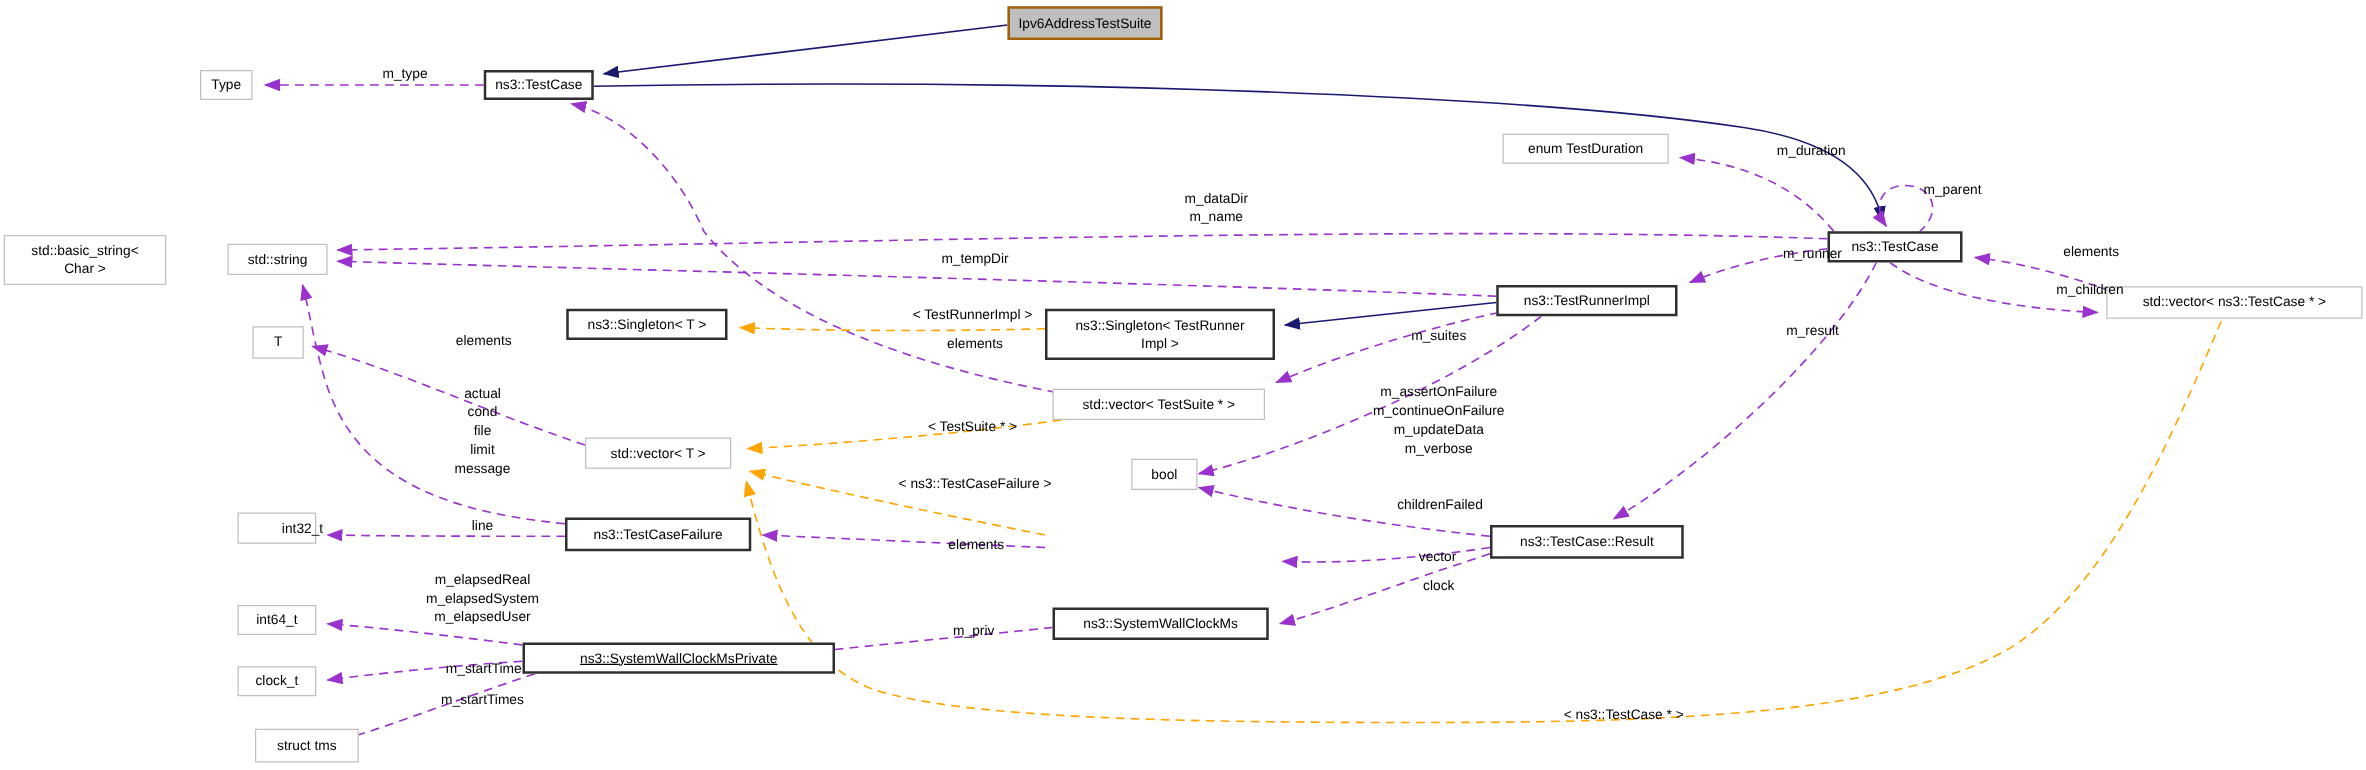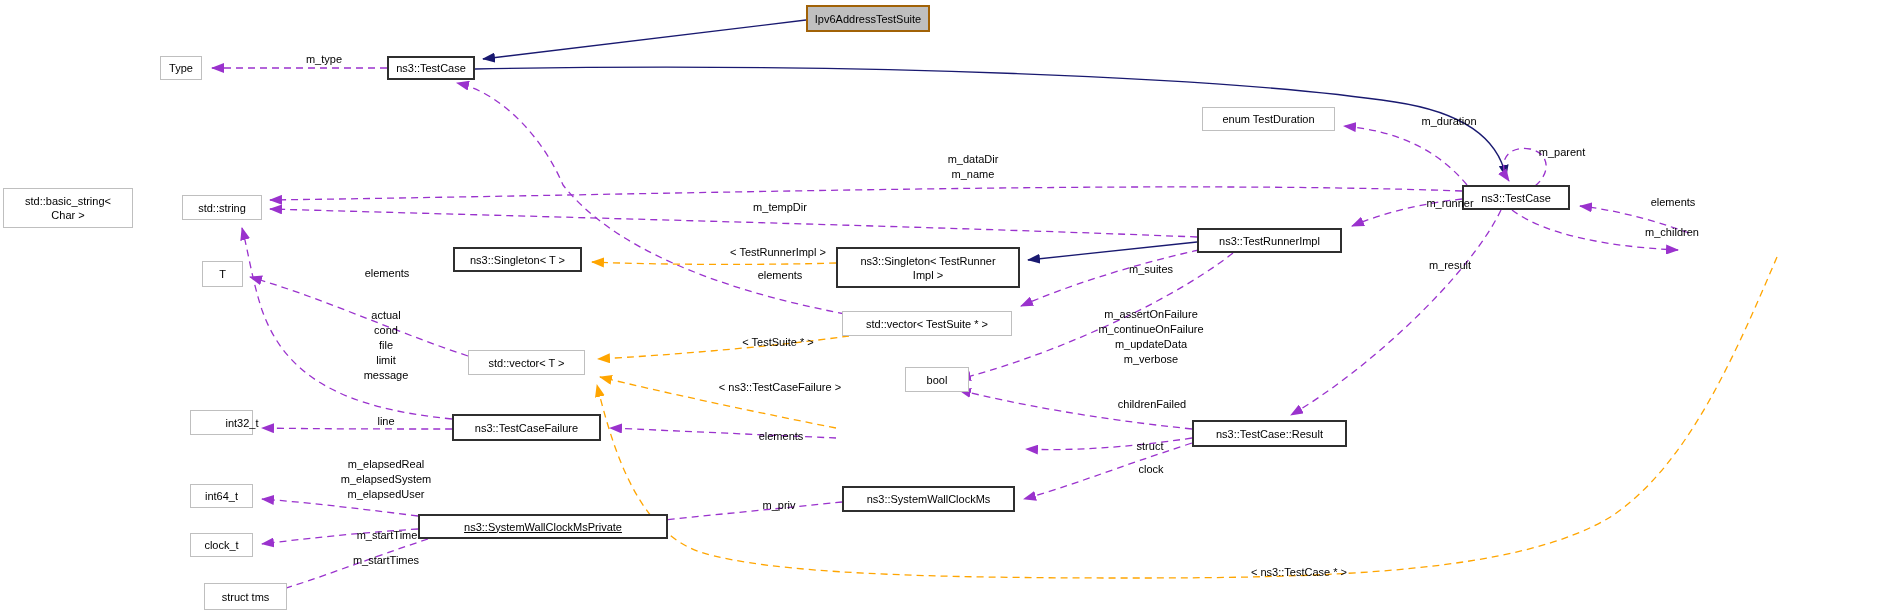--- a/index.html
+++ b/index.html
@@ -71,28 +71,29 @@
   </svg>
 
   <div class="node selected" style="left:806px;top:5px;width:124px;height:27px;">Ipv6AddressTestSuite</div>
   <div class="node plain" style="left:160px;top:56px;width:42px;height:24px;">Type</div>
   <div class="node bold" style="left:387px;top:56px;width:88px;height:24px;">ns3::TestCase</div>
   <div class="node plain" style="left:3px;top:188px;width:130px;height:40px;">std::basic_string&lt;
 Char &gt;</div>
   <div class="node plain" style="left:182px;top:195px;width:80px;height:25px;">std::string</div>
   <div class="node plain" style="left:1202px;top:107px;width:133px;height:24px;">enum TestDuration</div>
   <div class="node bold" style="left:1462px;top:185px;width:108px;height:25px;">ns3::TestCase</div>
+  <div class="node plain" style="left:1685px;top:229px;width:205px;height:26px;">std::vector&lt; ns3::TestCase * &gt;</div>
   <div class="node plain" style="left:202px;top:261px;width:41px;height:26px;">T</div>
   <div class="node bold" style="left:453px;top:247px;width:129px;height:25px;">ns3::Singleton&lt; T &gt;</div>
   <div class="node bold" style="left:836px;top:247px;width:184px;height:41px;">ns3::Singleton&lt; TestRunner
 Impl &gt;</div>
   <div class="node bold" style="left:1197px;top:228px;width:145px;height:25px;">ns3::TestRunnerImpl</div>
   <div class="node plain" style="left:842px;top:311px;width:170px;height:25px;">std::vector&lt; TestSuite * &gt;</div>
   <div class="node plain" style="left:468px;top:350px;width:117px;height:25px;">std::vector&lt; T &gt;</div>
-  <div class="node plain" style="left:905px;top:367px;width:64px;height:25px;">bool</div>
+  <div class="node plain" style="left:905px;top:367px;width:53px;height:25px;">bool</div>
   <div class="node plain" style="left:190px;top:410px;width:63px;height:25px;padding-left:44px;">int32_t</div>
   <div class="node bold" style="left:452px;top:414px;width:149px;height:27px;">ns3::TestCaseFailure</div>
   <div class="node bold" style="left:1192px;top:420px;width:155px;height:27px;">ns3::TestCase::Result</div>
   <div class="node plain" style="left:190px;top:484px;width:63px;height:24px;">int64_t</div>
   <div class="node bold" style="left:418px;top:514px;width:250px;height:25px;text-decoration:underline;">ns3::SystemWallClockMsPrivate</div>
   <div class="node bold" style="left:842px;top:486px;width:173px;height:26px;">ns3::SystemWallClockMs</div>
   <div class="node plain" style="left:190px;top:533px;width:63px;height:24px;">clock_t</div>
   <div class="node plain" style="left:180px;top:583px;width:83px;height:27px;margin-left:24px;">struct tms</div>
 
   <div class="elabel" style="left:280px;top:52px;">m_type</div>
@@ -109,21 +110,21 @@
   <div class="elabel" style="left:1107px;top:262px;">m_suites</div>
   <div class="elabel" style="left:1406px;top:258px;">m_result</div>
   <div class="elabel" style="left:1107px;top:307px;">m_assertOnFailure
 m_continueOnFailure
 m_updateData
 m_verbose</div>
   <div class="elabel" style="left:734px;top:335px;">&lt; TestSuite * &gt;</div>
   <div class="elabel" style="left:736px;top:380px;">&lt; ns3::TestCaseFailure &gt;</div>
   <div class="elabel" style="left:1108px;top:397px;">childrenFailed</div>
   <div class="elabel" style="left:737px;top:429px;">elements</div>
-  <div class="elabel" style="left:1106px;top:439px;">struct</div>
+  <div class="elabel" style="left:1106px;top:439px;">vector</div>
   <div class="elabel" style="left:1107px;top:462px;">clock</div>
   <div class="elabel" style="left:735px;top:498px;">m_priv</div>
   <div class="elabel" style="left:342px;top:308px;">actual
 cond
 file
 limit
 message</div>
   <div class="elabel" style="left:342px;top:414px;">line</div>
   <div class="elabel" style="left:342px;top:457px;">m_elapsedReal
 m_elapsedSystem

